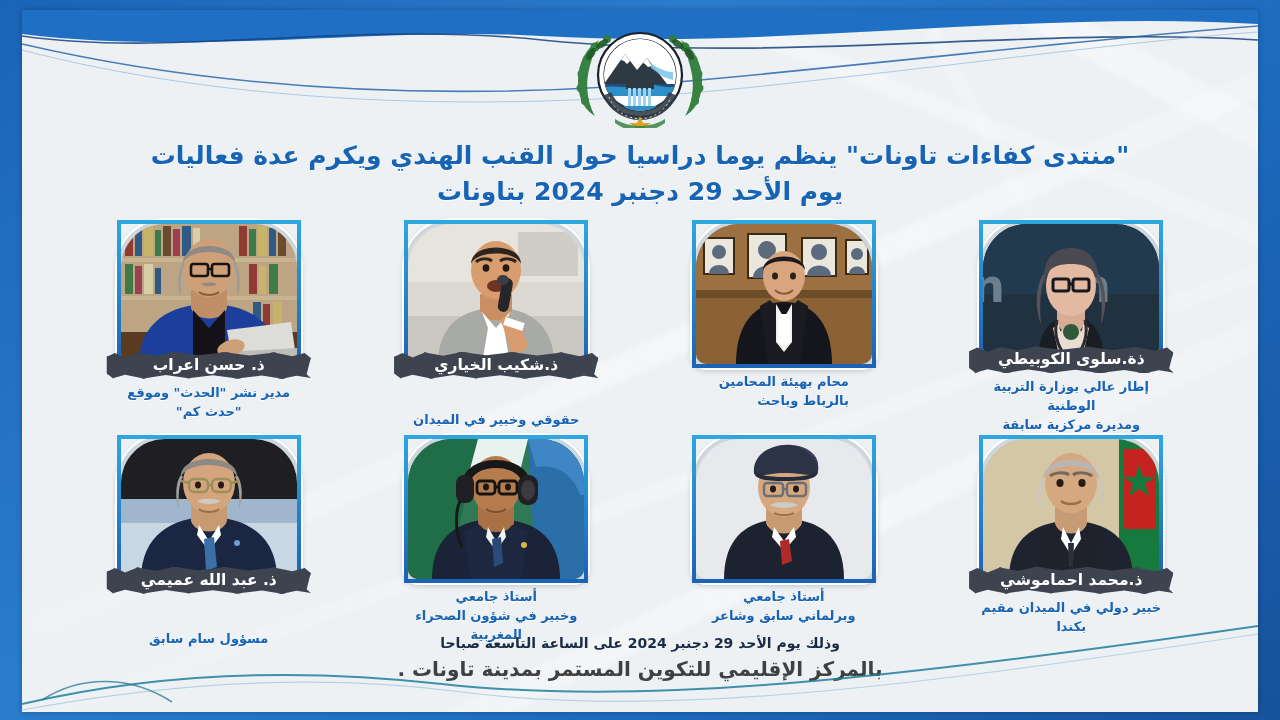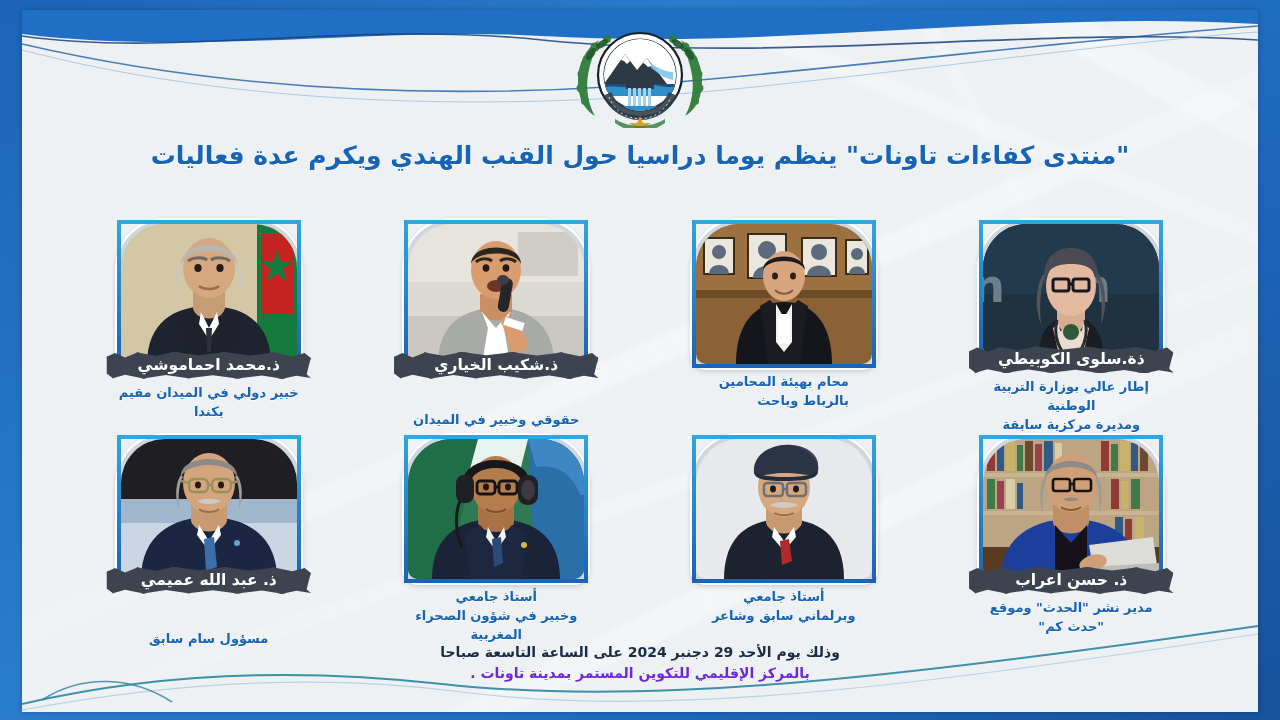--- a/index.html
+++ b/index.html
@@ -102,21 +102,21 @@
     text-shadow:0 1px 0 rgba(255,255,255,.8);
     max-width:200px;
   }
 
   
   .footer{
     position:absolute;left:60px;right:60px;bottom:28px;
     text-align:center;color:#21324a;
   }
   .footer .f1{font-size:14px;font-weight:bold;color:#1a2b44;line-height:1.5;margin-top:48px;}
-  .footer .f2{font-size:14px;font-weight:bold;color:#6d28d9;line-height:1.5;}
+  .footer .f2{font-size:20px;font-weight:bold;color:#404040;line-height:1.5;}
 </style>
 </head>
 <body>
 
 <div class="poster">
   <div class="inner">
 
     <div class="silk">
       <i style="left:-10%;top:-18%;width:150%;height:34px;transform:rotate(28deg);"></i>
       <i style="left:-10%;top:6%;width:150%;height:18px;transform:rotate(22deg);opacity:.35;"></i>
@@ -191,20 +191,21 @@
         <path d="M54,77 A33,33 0 0,0 116,77" fill="none" stroke="#ffffff" stroke-width="1" stroke-dasharray="2 3" opacity=".85"></path>
 
         <path d="M85,96 L88,103 L96,103 L90,107 L92,114 L85,110 L78,114 L80,107 L74,103 L82,103Z" fill="#d8a22a"></path>
         <path d="M60,99 C68,104 78,106 85,106 L85,112 C74,112 66,107 60,103Z" fill="#2f7d3a" opacity=".8"></path>
         <path d="M110,99 C102,104 92,106 85,106 L85,112 C96,112 104,107 110,103Z" fill="#2f7d3a" opacity=".8"></path>
       </svg>
     </div>
 
     <div class="title">
       <span>"منتدى كفاءات تاونات" ينظم يوما دراسيا حول القنب الهندي ويكرم عدة فعاليات</span>
+      <span class="l2">يوم الأحد 29 دجنبر 2024 بتاونات</span>
     </div>
 
     <div class="grid">
 
       <div class="person">
         <div class="frame">
           <svg class="ph" viewBox="0 0 176 140" preserveAspectRatio="none">
             <rect width="176" height="140" fill="#20313f"></rect>
             <rect x="0" y="0" width="176" height="70" fill="#223a4e"></rect>
             <text x="22" y="78" font-size="46" fill="#6d7f8c" font-family="DejaVu Sans" font-weight="bold">n</text>
@@ -288,48 +289,20 @@
             <path d="M74,88 L58,96 L44,140 L74,140 L80,104Z" fill="#a8aaa6"></path>
             <path d="M102,88 L118,96 L132,140 L102,140 L96,104Z" fill="#a8aaa6"></path>
             <rect x="92" y="54" width="11" height="34" rx="5.5" fill="#24262a" transform="rotate(10 97 70)"></rect>
             <ellipse cx="95" cy="56" rx="6" ry="5" fill="#3b3e44"></ellipse>
             <path d="M98,92 C108,96 118,108 120,124 L104,132 C100,116 96,104 92,96Z" fill="#d89c6e"></path>
             <rect x="96" y="96" width="20" height="8" fill="#ffffff" transform="rotate(18 106 100)"></rect>
           </svg>
         </div>
         <div class="namebar">ذ.شكيب الخياري</div>
         <div class="role" style="white-space:pre-line;margin-top:32px;">حقوقي وخبير في الميدان</div>
-      </div>
-
-      <div class="person">
-        <div class="frame">
-          <svg class="ph" viewBox="0 0 176 140" preserveAspectRatio="none">
-            <rect width="176" height="140" fill="#cdbe9a"></rect>
-            <rect x="0" y="0" width="176" height="140" fill="#d4c7a6"></rect>
-            <rect x="136" y="0" width="40" height="140" fill="#167a3e"></rect>
-            <path d="M140,10 L172,10 L172,90 L140,90Z" fill="#c5231f"></path>
-            <path d="M156,26 L160,38 L172,38 L162,45 L166,57 L156,50 L146,57 L150,45 L140,38 L152,38Z" fill="#167a3e"></path>
-            <path d="M26,140 C26,98 54,82 88,82 C122,82 150,98 150,140Z" fill="#1d2430"></path>
-            <path d="M72,84 C74,98 102,98 104,84 L104,68 L72,68Z" fill="#c79b74"></path>
-            <ellipse cx="88" cy="44" rx="26" ry="30" fill="#d6a87f"></ellipse>
-            <path d="M60,42 C58,14 118,14 116,42 C112,22 64,22 60,42Z" fill="#b9b6b2"></path>
-            <path d="M60,40 C54,48 54,62 58,70 C57,58 58,48 62,42Z" fill="#c8c6c2"></path>
-            <path d="M116,40 C122,48 122,62 118,70 C119,58 118,48 114,42Z" fill="#c8c6c2"></path>
-            <ellipse cx="77" cy="44" rx="3.6" ry="4" fill="#241c14"></ellipse>
-            <ellipse cx="99" cy="44" rx="3.6" ry="4" fill="#241c14"></ellipse>
-            <path d="M67,37 C72,33 82,33 86,36" stroke="#6d6a66" stroke-width="3" fill="none"></path>
-            <path d="M90,36 C94,33 104,33 109,37" stroke="#6d6a66" stroke-width="3" fill="none"></path>
-            <path d="M78,62 C83,66 93,66 98,62" fill="none" stroke="#9c6c4c" stroke-width="2.4"></path>
-            <path d="M72,86 L88,108 L104,86 L118,92 L112,140 L64,140 L58,92Z" fill="#20222b"></path>
-            <path d="M80,88 L88,104 L96,88 L98,100 L88,116 L78,100Z" fill="#ffffff"></path>
-            <path d="M85,104 L91,104 L90,128 L86,128Z" fill="#2b2f3a"></path>
-          </svg>
-        </div>
-        <div class="namebar">ذ.محمد احماموشي</div>
-        <div class="role" style="white-space:pre-line;">خبير دولي في الميدان مقيم بكندا</div>
       </div>
 
       <div class="person">
         <div class="frame">
           <svg class="ph" viewBox="0 0 176 140" preserveAspectRatio="none">
             <rect width="176" height="140" fill="#c8b393"></rect>
             <g>
               <rect x="0" y="0" width="176" height="34" fill="#bda584"></rect>
               <rect x="0" y="38" width="176" height="34" fill="#bda584"></rect>
               <rect x="0" y="76" width="176" height="34" fill="#bda584"></rect>
@@ -379,20 +352,48 @@
             <ellipse cx="110" cy="124" rx="14" ry="8" fill="#cfa077" transform="rotate(-16 110 124)"></ellipse>
           </svg>
         </div>
         <div class="namebar">ذ.  حسن اعراب</div>
         <div class="role" style="white-space:pre-line;">مدير نشر "الحدث" وموقع "حدث كم"</div>
       </div>
 
       <div class="person">
         <div class="frame">
           <svg class="ph" viewBox="0 0 176 140" preserveAspectRatio="none">
+            <rect width="176" height="140" fill="#cdbe9a"></rect>
+            <rect x="0" y="0" width="176" height="140" fill="#d4c7a6"></rect>
+            <rect x="136" y="0" width="40" height="140" fill="#167a3e"></rect>
+            <path d="M140,10 L172,10 L172,90 L140,90Z" fill="#c5231f"></path>
+            <path d="M156,26 L160,38 L172,38 L162,45 L166,57 L156,50 L146,57 L150,45 L140,38 L152,38Z" fill="#167a3e"></path>
+            <path d="M26,140 C26,98 54,82 88,82 C122,82 150,98 150,140Z" fill="#1d2430"></path>
+            <path d="M72,84 C74,98 102,98 104,84 L104,68 L72,68Z" fill="#c79b74"></path>
+            <ellipse cx="88" cy="44" rx="26" ry="30" fill="#d6a87f"></ellipse>
+            <path d="M60,42 C58,14 118,14 116,42 C112,22 64,22 60,42Z" fill="#b9b6b2"></path>
+            <path d="M60,40 C54,48 54,62 58,70 C57,58 58,48 62,42Z" fill="#c8c6c2"></path>
+            <path d="M116,40 C122,48 122,62 118,70 C119,58 118,48 114,42Z" fill="#c8c6c2"></path>
+            <ellipse cx="77" cy="44" rx="3.6" ry="4" fill="#241c14"></ellipse>
+            <ellipse cx="99" cy="44" rx="3.6" ry="4" fill="#241c14"></ellipse>
+            <path d="M67,37 C72,33 82,33 86,36" stroke="#6d6a66" stroke-width="3" fill="none"></path>
+            <path d="M90,36 C94,33 104,33 109,37" stroke="#6d6a66" stroke-width="3" fill="none"></path>
+            <path d="M78,62 C83,66 93,66 98,62" fill="none" stroke="#9c6c4c" stroke-width="2.4"></path>
+            <path d="M72,86 L88,108 L104,86 L118,92 L112,140 L64,140 L58,92Z" fill="#20222b"></path>
+            <path d="M80,88 L88,104 L96,88 L98,100 L88,116 L78,100Z" fill="#ffffff"></path>
+            <path d="M85,104 L91,104 L90,128 L86,128Z" fill="#2b2f3a"></path>
+          </svg>
+        </div>
+        <div class="namebar">ذ.محمد احماموشي</div>
+        <div class="role" style="white-space:pre-line;">خبير دولي في الميدان مقيم بكندا</div>
+      </div>
+
+      <div class="person">
+        <div class="frame">
+          <svg class="ph" viewBox="0 0 176 140" preserveAspectRatio="none">
             <rect width="176" height="140" fill="#e7e9ec"></rect>
             <path d="M28,140 C28,96 54,80 88,80 C122,80 148,96 148,140Z" fill="#1d2230"></path>
             <path d="M70,84 C74,98 102,98 106,84 L106,64 L70,64Z" fill="#c79a72"></path>
             <ellipse cx="88" cy="48" rx="26" ry="30" fill="#d6a87f"></ellipse>
             <path d="M58,34 C56,14 78,4 96,6 C116,8 124,20 122,32 C120,40 110,34 88,34 C70,34 62,40 58,34Z" fill="#2b3345"></path>
             <path d="M58,32 C62,40 116,40 122,32 C122,38 116,42 88,42 C62,42 58,38 58,32Z" fill="#242b3b"></path>
             <path d="M96,6 C112,8 122,16 122,26 C116,14 106,8 96,6Z" fill="#3a445c"></path>
             <g fill="none" stroke="#6b6f78" stroke-width="2.4">
               <rect x="68" y="44" width="19" height="13" rx="3"></rect>
               <rect x="91" y="44" width="19" height="13" rx="3"></rect>

